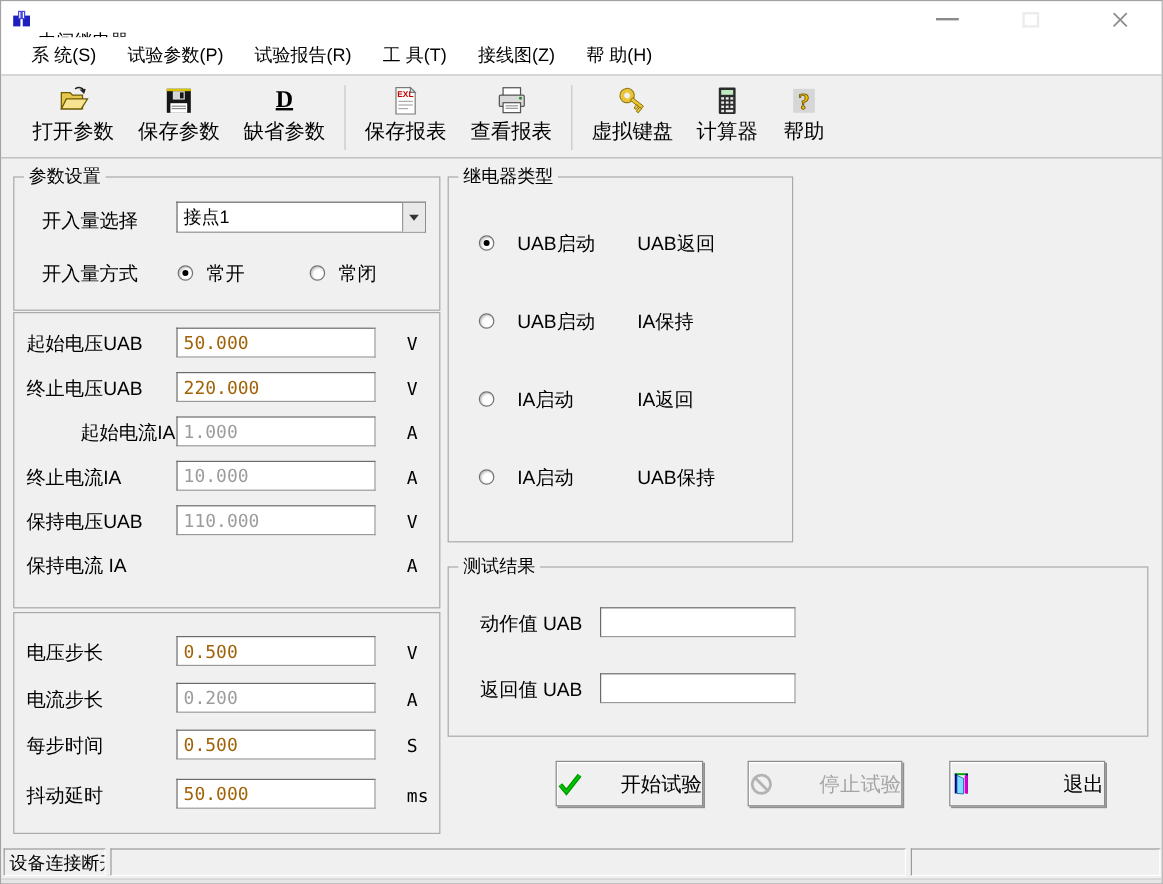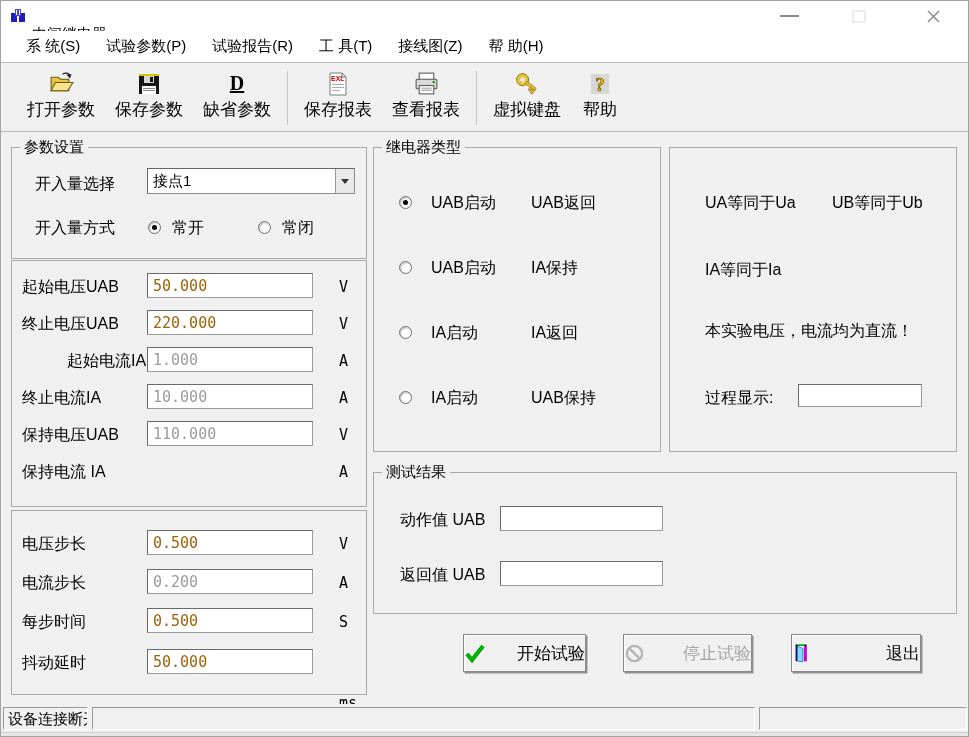--- a/index.html
+++ b/index.html
@@ -181,20 +181,42 @@
             <circle cx="7" cy="13" r="4" fill="none" stroke="#e9c437" stroke-width="3.4"></circle>
             <circle cx="7" cy="13" r="5.8" fill="none" stroke="#8a6d00" stroke-width="0.8"></circle>
             <rect x="11.5" y="11.6" width="11" height="2.8" fill="#e9c437" stroke="#8a6d00" stroke-width="0.7"></rect>
             <rect x="17.5" y="14" width="2" height="3.4" fill="#e9c437" stroke="#8a6d00" stroke-width="0.7"></rect>
             <rect x="20.6" y="14" width="2" height="4.4" fill="#e9c437" stroke="#8a6d00" stroke-width="0.7"></rect>
           </g>
         </svg>
       </span>
       <span class="tlabel">虚拟键盘</span>
     </div>
+    <div class="tbtn narrow1">
+      <span class="ticon">
+        <svg width="26" height="26" viewBox="0 0 26 26">
+          <rect x="6" y="2" width="14" height="22" rx="1" fill="#2b2b2b"></rect>
+          <rect x="8" y="4" width="10" height="4" fill="#bfe8bf"></rect>
+          <g fill="#e8e8e8">
+            <rect x="8" y="10" width="2.4" height="2"></rect>
+              <rect x="11.8" y="10" width="2.4" height="2"></rect>
+              <rect x="15.6" y="10" width="2.4" height="2"></rect>
+            <rect x="8" y="13.5" width="2.4" height="2"></rect>
+              <rect x="11.8" y="13.5" width="2.4" height="2"></rect>
+              <rect x="15.6" y="13.5" width="2.4" height="2"></rect>
+            <rect x="8" y="17" width="2.4" height="2"></rect>
+              <rect x="11.8" y="17" width="2.4" height="2"></rect>
+              <rect x="15.6" y="17" width="2.4" height="2"></rect>
+            <rect x="8" y="20.5" width="2.4" height="2"></rect>
+              <rect x="11.8" y="20.5" width="6.2" height="2"></rect>
+          </g>
+        </svg>
+      </span>
+      <span class="tlabel">计算器</span>
+    </div>
     <div class="tbtn narrow2">
       <span class="ticon">
         <svg width="26" height="26" viewBox="0 0 26 26">
           <rect x="4" y="3" width="18" height="20" fill="#d6d6d6"></rect>
           <text x="13" y="20" text-anchor="middle" font-size="19" font-weight="bold" fill="#f0c000" stroke="#6b5300" stroke-width="0.7" font-family="Liberation Serif, serif">?</text>
         </svg>
       </span>
       <span class="tlabel">帮助</span>
     </div>
   </div>
@@ -250,21 +272,21 @@
       <span class="flabel" style="left:10px; top:62px;">电流步长</span>
       <input class="tfield dis" disabled="" style="left: 135px; top: 58px;" value="0.200">
       <span class="unit" style="left:327px; top:63px;">A</span>
 
       <span class="flabel" style="left:10px; top:101px;">每步时间</span>
       <input class="tfield" style="left: 135px; top: 97px;" value="0.500">
       <span class="unit" style="left:327px; top:102px;">S</span>
 
       <span class="flabel" style="left:10px; top:142px;">抖动延时</span>
       <input class="tfield" style="left: 135px; top: 138px;" value="50.000">
-      <span class="unit" style="left:327px; top:143px;margin-top:40px;">ms</span>
+      <span class="unit" style="left:327px; top:143px;">ms</span>
     </div>
 
     <div class="gbox" style="left:372px; top:14px; width:288px; height:305px;">
       <span class="legend">继电器类型</span>
       <span class="radio on" style="left:25px; top:48px;"></span>
       <span class="rlabel" style="left:57px; top:45px;">UAB启动</span>
       <span class="rlabel" style="left:157px; top:45px;">UAB返回</span>
 
       <span class="radio" style="left:25px; top:113px;"></span>
       <span class="rlabel" style="left:57px; top:110px;">UAB启动</span>
@@ -272,28 +294,20 @@
 
       <span class="radio" style="left:25px; top:178px;"></span>
       <span class="rlabel" style="left:57px; top:175px;">IA启动</span>
       <span class="rlabel" style="left:157px; top:175px;">IA返回</span>
 
       <span class="radio" style="left:25px; top:243px;"></span>
       <span class="rlabel" style="left:57px; top:240px;">IA启动</span>
       <span class="rlabel" style="left:157px; top:240px;">UAB保持</span>
     </div>
 
-    <div class="gbox" style="left:668px; top:14px; width:288px; height:305px;">
-      <span class="flabel" style="left:35px; top:45px;">UA等同于Ua</span>
-      <span class="flabel" style="left:162px; top:45px;">UB等同于Ub</span>
-      <span class="flabel" style="left:35px; top:112px;">IA等同于Ia</span>
-      <span class="flabel" style="left:35px; top:173px;">本实验电压，电流均为直流！</span>
-      <span class="flabel" style="left:35px; top:240px;">过程显示:</span>
-      <input class="tfield" style="left: 128px; top: 236px; width: 124px; height: 23px;" value="">
-    </div>
 
     <div class="gbox" style="left:372px; top:339px; width:584px; height:142px;">
       <span class="legend">测试结果</span>
       <span class="flabel" style="left:26px; top:37px;">动作值 UAB</span>
       <input class="tfield" style="left: 126px; top: 33px; width: 163px;" value="">
       <span class="flabel" style="left:26px; top:92px;">返回值 UAB</span>
       <input class="tfield" style="left: 126px; top: 88px; width: 163px;" value="">
     </div>
 
     <div class="abtn" style="left:462px; top:501px; width:123px;">

